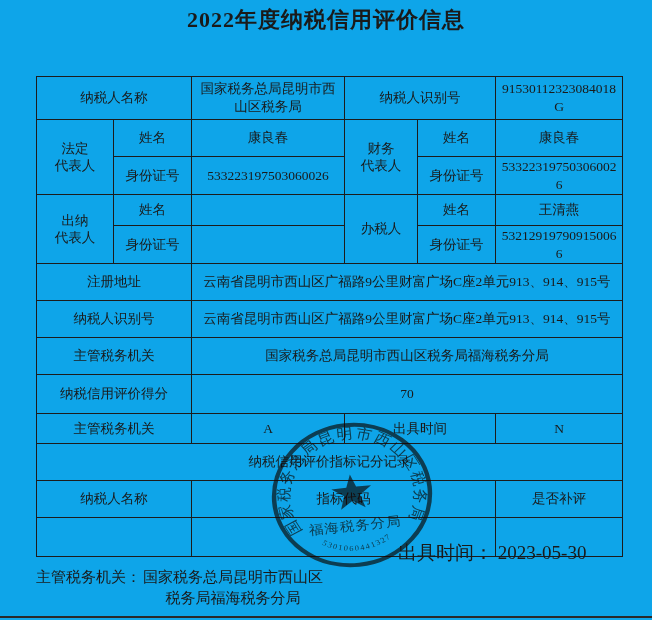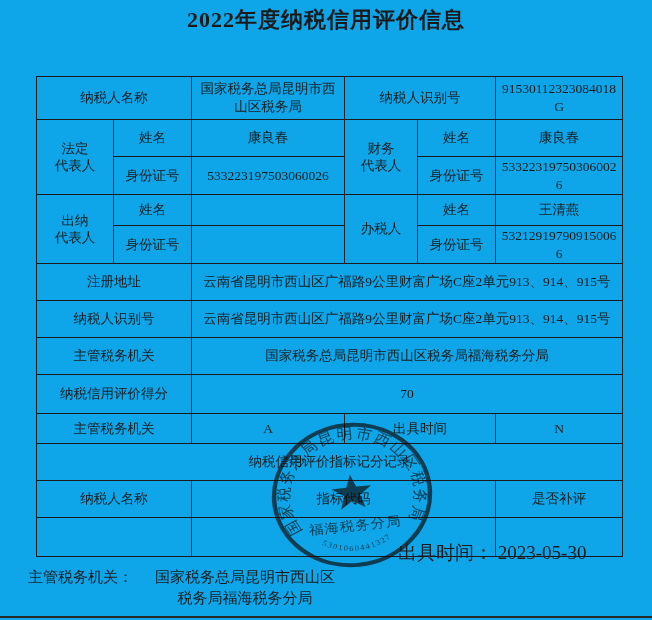--- a/index.html
+++ b/index.html
@@ -13,22 +13,22 @@
            font-size:22px; font-weight:bold; letter-spacing:1px; }
 
   table.doc { position:absolute; left:36px; top:76px; width:586px;
               border-collapse:collapse; table-layout:fixed; }
   table.doc td { border:1.5px solid var(--line); text-align:center; vertical-align:middle;
                  font-size:13.5px; line-height:1.3; padding:1px 3px; overflow:hidden; }
   td.grp { white-space:pre-line; }
   td.num { word-break:break-all; }
   td.addr { word-break:break-all; }
 
-  .footer-left { position:absolute; left:28px; top:567px; display:flex;
-                 font-size:15px; line-height:1.4;gap:20px; }
+  .footer-left { position:absolute; left:36px; top:567px; display:flex;
+                 font-size:15px; line-height:1.4; }
   .fl-label { white-space:nowrap; }
   .fl-value { width:184px; text-align:center; }
   .footer-right { position:absolute; left:398px; top:540px; font-size:19px; white-space:nowrap; }
 
   .bottom-line { position:absolute; left:0; top:616px; width:652px; height:2px; background:#2a2a2a; }
 
   svg.seal { position:absolute; left:267px; top:410px; width:170px; height:170px;
              transform:rotate(-6deg) scaleY(0.9); transform-origin:center;
              mix-blend-mode:multiply; opacity:0.85; pointer-events:none; }
   svg.seal text { fill:var(--seal-color); font-family:"Liberation Serif","DejaVu Serif",serif; }

